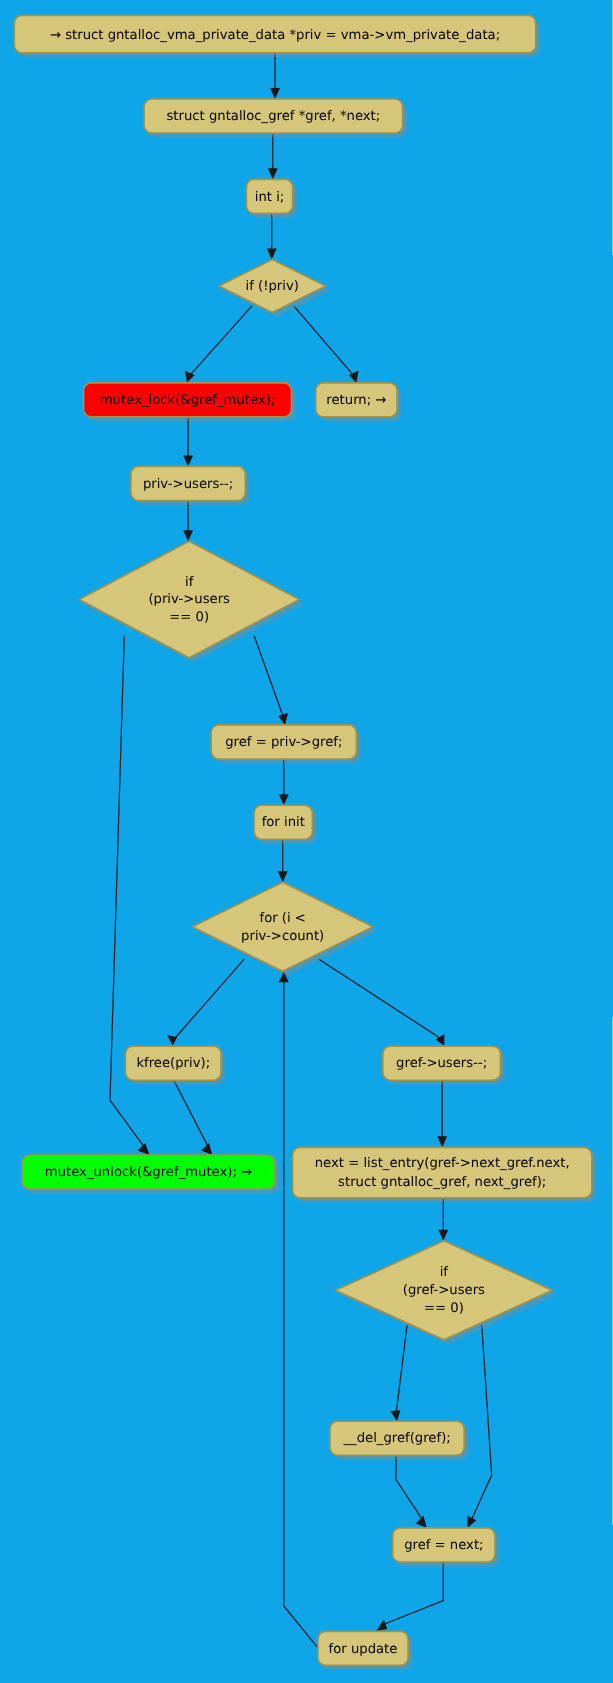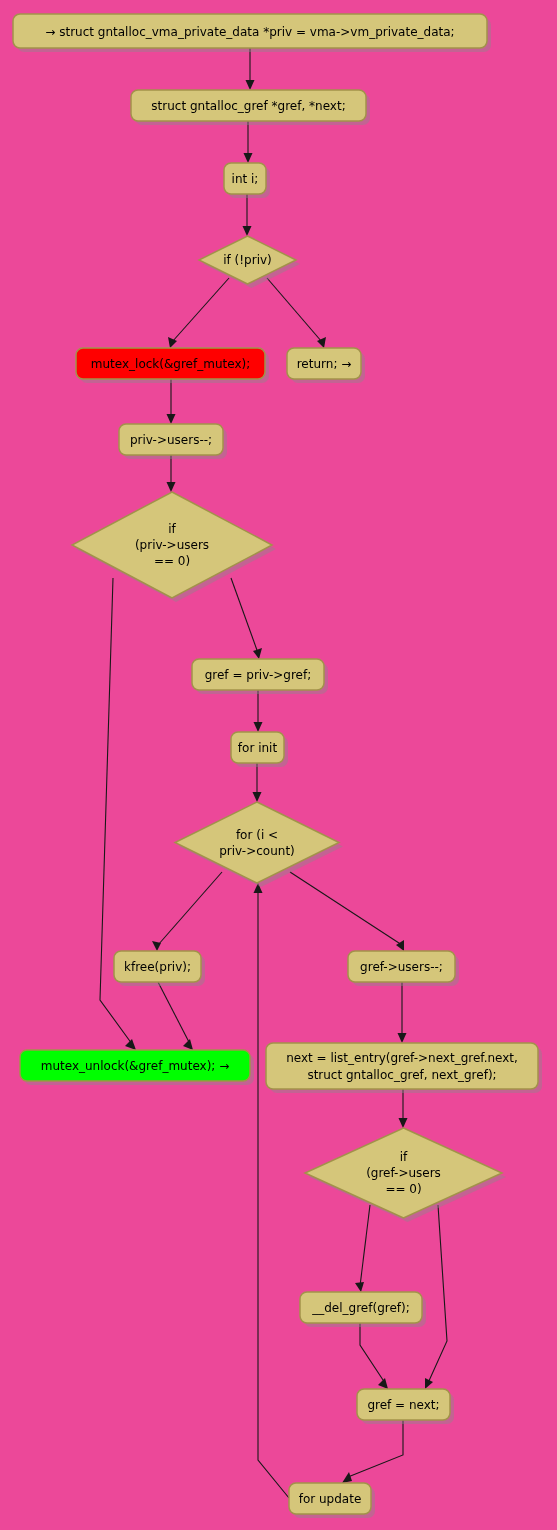--- a/index.html
+++ b/index.html
@@ -7,21 +7,21 @@
     padding: 0;
     background: #ffffff;
   }
   body {
     font-family: "DejaVu Sans", sans-serif;
   }
   #diagram-root {
     position: relative;
     width: 557px;
     height: 1530px;
-    background: #ec4899;
+    background: #0ea5e9;
     overflow: hidden;
   }
   svg#flow-svg {
     position: absolute;
     left: 0;
     top: 0;
     width: 557px;
     height: 1530px;
   }
   .node-text {

